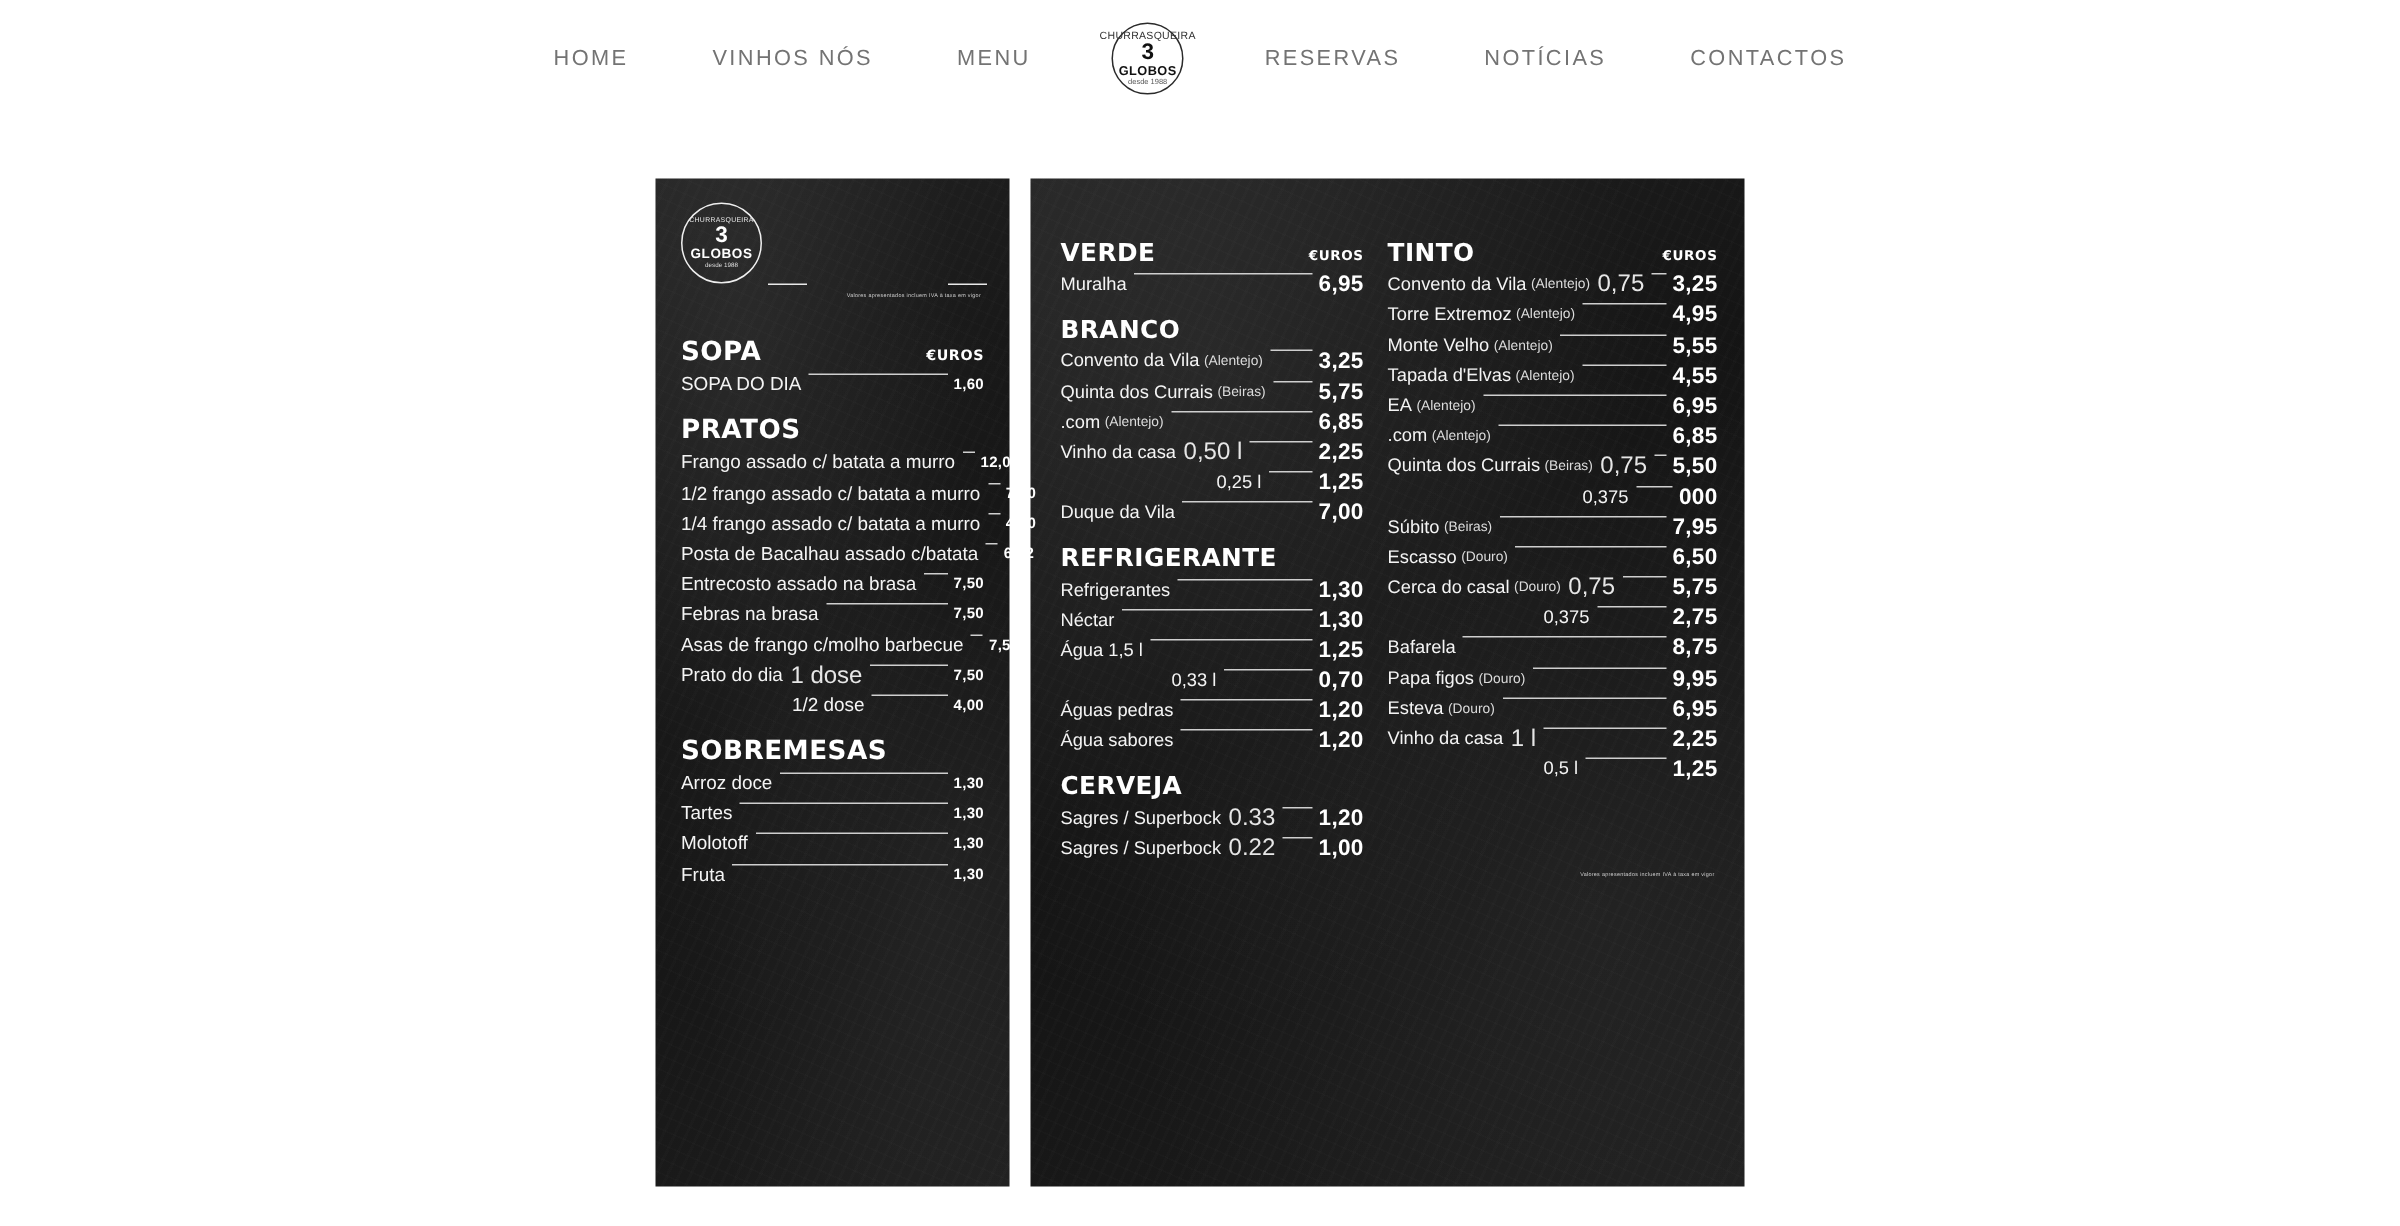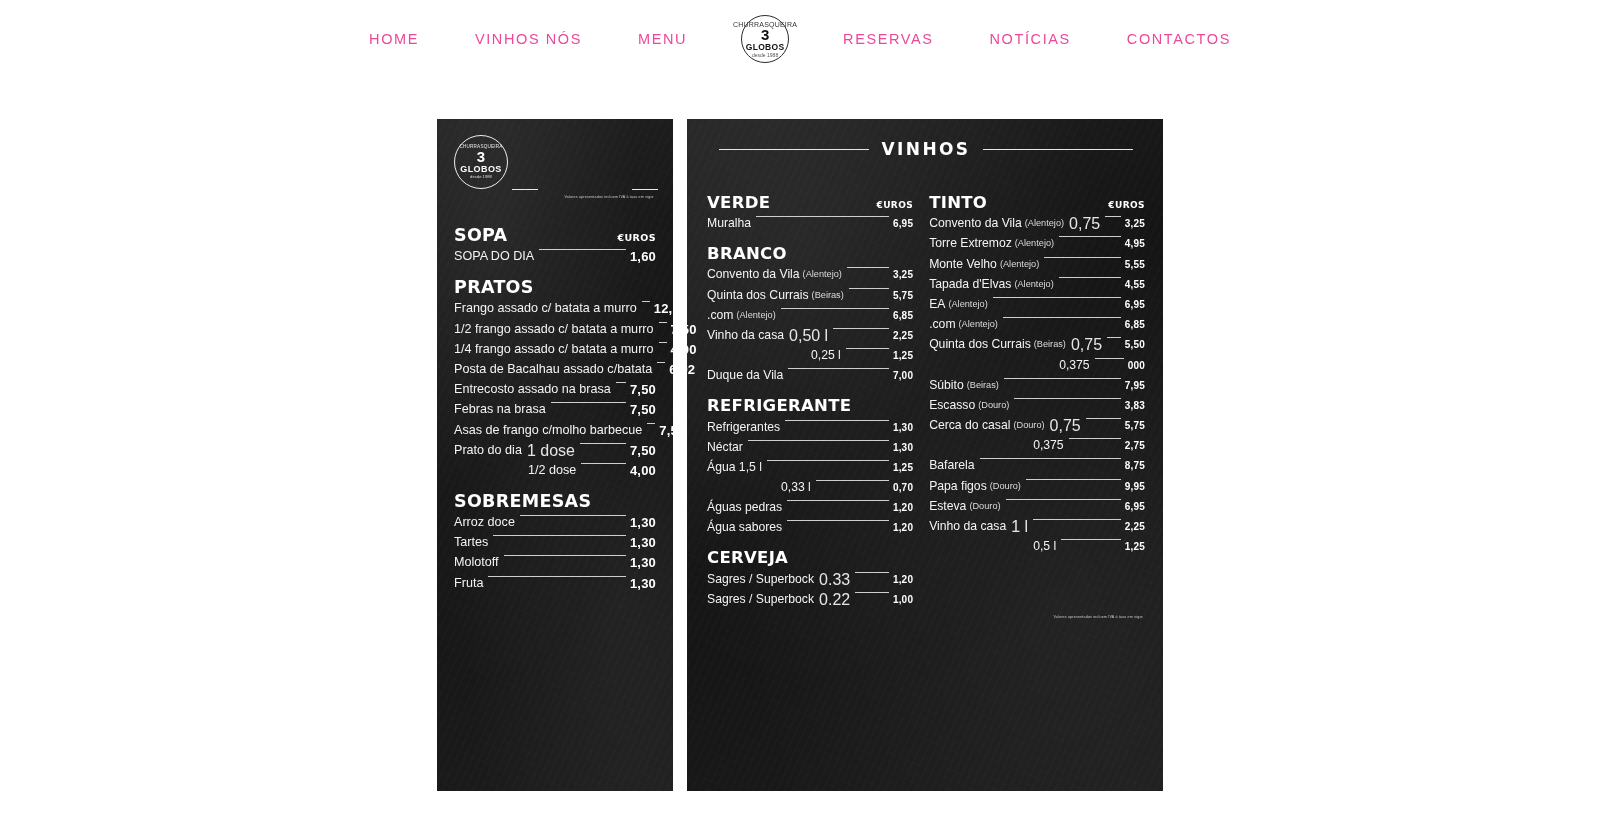--- a/index.html
+++ b/index.html
@@ -16,21 +16,21 @@
     height: 78px;
     display: flex;
     align-items: center;
     justify-content: center;
     gap: 0px;
     background: #ffffff;
   }
   .nav-item {
     font-size: 14.5px;
     letter-spacing: 1.6px;
-    color: #ec4899;
+    color: #737373;
     padding: 0 28px;
     text-decoration: none;
     white-space: nowrap;
     cursor: pointer;
     text-align: center;
   }
   .nav-logo {
     width: 48px; height: 48px;
     border-radius: 50%;
     border: 1.5px solid #2b2b2b;
@@ -147,21 +147,21 @@
   .row .dots {
     flex: 1 1 auto;
     border-bottom: 1px solid #cfcfcf;
     margin: 0 4px 4px 5px;
     min-width: 8px;
     height: 1px;
   }
   .row .price {
     flex: 0 0 auto;
     font-weight: bold;
-    font-size: 13px;
+    font-size: 10px;
     letter-spacing: .2px;
     color: #ffffff;
   }
   .row.indent2 .name { padding-left: 74px; }
   .row.indent3 .name { padding-left: 104px; }
   .row.indent4 .name { padding-left: 130px; }
 
   
   .vinhos-head {
     display: flex; align-items: center; justify-content: center;
@@ -170,21 +170,21 @@
   .vinhos-head .hline { height:1px; background:#e6e6e6; width: 150px; }
   .vinhos-head .t {
     font-family:"DejaVu Sans", sans-serif;
     font-weight: bold; font-size: 17px; letter-spacing: 2.4px; color:#fff;
   }
   .cols { display: flex; gap: 16px; }
   .col { width: 212px; }
   .col.wide { width: 222px; }
 
   .board-right .row { font-size: 12.2px; }
-  .board-right .row .price { font-size: 10px; }
+  .board-right .row .price { font-size: 15px; }
   .board-right .sect { font-size: 16.5px; }
   .board-right .euros { font-size: 9px; }
 </style>
 </head>
 <body>
 
 <div class="navbar">
   <a class="nav-item">HOME</a>
   <a class="nav-item">VINHOS NÓS</a>
   <a class="nav-item">MENU</a>
@@ -296,25 +296,20 @@
               <span class="dots"></span>
               <span class="price">1,30</span>
             </div>
           </div>
         </div>
     </div>
   </div>
 
   <div class="board board-right">
     <div class="board-inner">
-      <div class="vinhos-head">
-        <span class="hline"></span>
-        <span class="t">VINHOS</span>
-        <span class="hline"></span>
-      </div>
       <div class="cols">
         <div class="col" id="right-col-left">
             <div>
               <div class="sect first">VERDE<span class="euros">€UROS</span></div>
               <div class="row">
                 <span class="name">Muralha</span>
                 <span class="dots"></span>
                 <span class="price">6,95</span>
               </div>
             </div>
@@ -459,21 +454,21 @@
               <div class="row">
                 <span class="name">Súbito</span>
                 <span class="sub">(Beiras)</span>
                 <span class="dots"></span>
                 <span class="price">7,95</span>
               </div>
               <div class="row">
                 <span class="name">Escasso</span>
                 <span class="sub">(Douro)</span>
                 <span class="dots"></span>
-                <span class="price">3,83</span>
+                <span class="price">6,50</span>
               </div>
               <div class="row">
                 <span class="name">Cerca do casal</span>
                 <span class="sub">(Douro)</span>
                 <span class="qty">0,75</span>
                 <span class="dots"></span>
                 <span class="price">5,75</span>
               </div>
               <div class="row indent3">
                 <span class="name">0,375</span>

